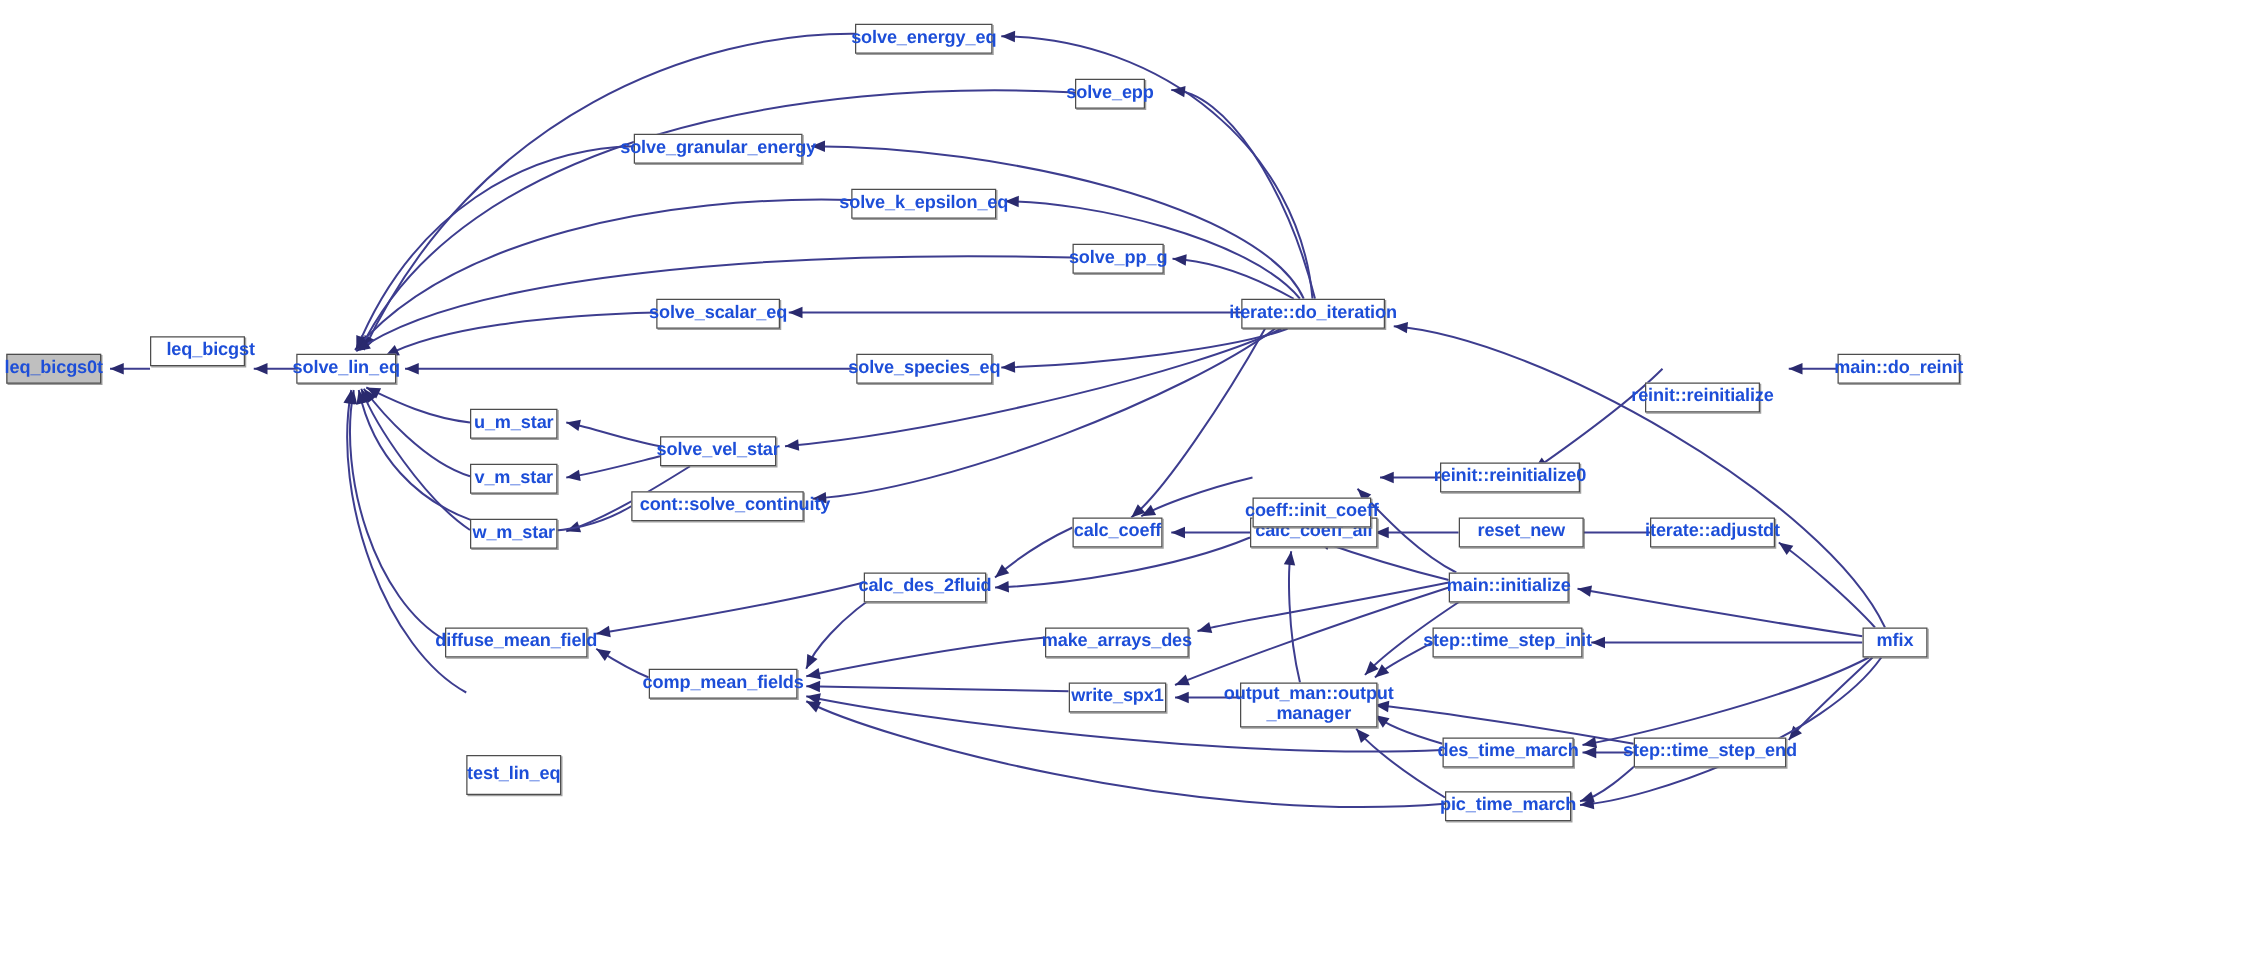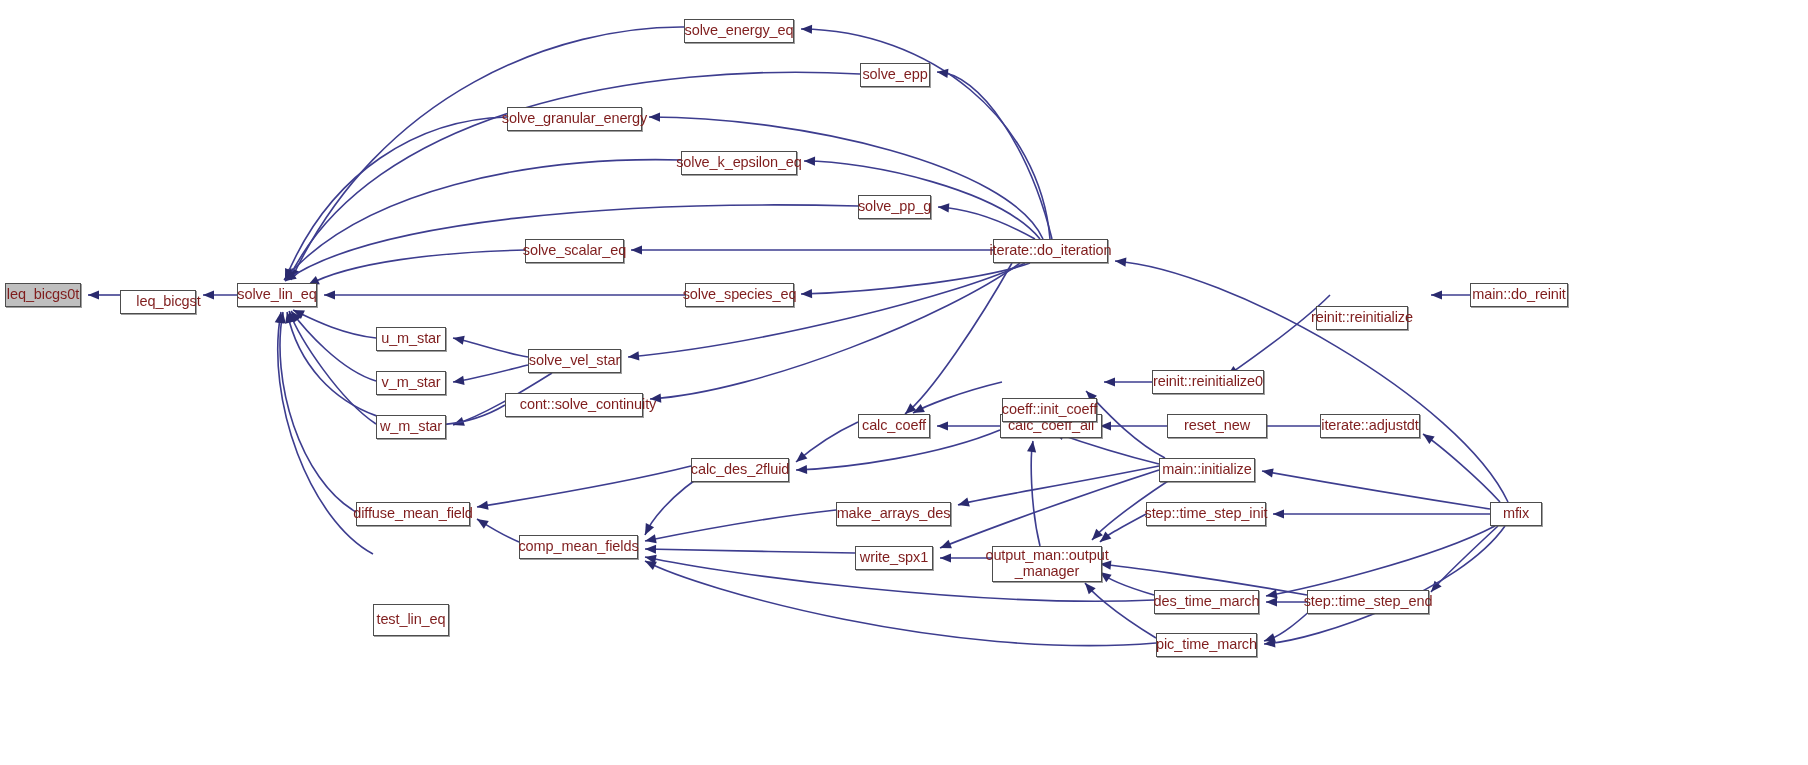--- a/index.html
+++ b/index.html
@@ -30,30 +30,31 @@
   }
   .arrow-head {
     fill: #2a2a6e;
     stroke: none;
   }
   .node {
     position: absolute;
     box-sizing: border-box;
     border: 1px solid #4d4d4d;
     background: #ffffff;
-    color: #7f1d1d;
+    color: #1d4ed8;
     font-size: 14.5px;
     line-height: 1.08;
     display: flex;
     align-items: center;
     justify-content: center;
     text-align: center;
     white-space: pre-line;
     letter-spacing: -0.1px;
     box-shadow: 1px 1px 0 rgba(80,80,80,0.55);
+    font-weight: bold;
   }
   .node.highlight {
     background: #bfbfbf;
   }
 </style>
 </head>
 <body>
 
 <div id="graph-root">
   <svg id="edge-layer" viewBox="0 0 1808 765" preserveAspectRatio="none">
@@ -180,24 +181,24 @@
       <path class="edge-path" d="M1307,602 L1266,602" stroke="#3d3d8f"></path>
       <polygon class="arrow-head" fill="#2a2a6e" points="1266,602 1277,597.4 1277,606.6"></polygon>
       <path class="edge-path" d="M1320,602 C1300,620 1280,638 1264,641" stroke="#3d3d8f"></path>
       <polygon class="arrow-head" fill="#2a2a6e" points="1264,641 1273.035584640884,633.2206548991949 1275.8836697717172,641.9687067444645"></polygon>
       <path class="edge-path" d="M1330,295 C1300,325 1250,360 1227,376" stroke="#3d3d8f"></path>
       <polygon class="arrow-head" fill="#2a2a6e" points="1227,376 1233.3877816816391,365.93241611965834 1238.6530360986596,373.47675810051055"></polygon>
       <path class="edge-path" d="M1470,295 L1431,295" stroke="#3d3d8f"></path>
       <polygon class="arrow-head" fill="#2a2a6e" points="1431,295 1442,290.4 1442,299.6"></polygon>
     </svg>
 <div class="node highlight" title="leq_bicgs0t" style="left: 5px; top: 283px; width: 76px; height: 24px; border-color: rgb(77, 77, 77); background: rgb(191, 191, 191);"><span>leq_bicgs0t</span></div>
-    <div class="node" title="leq_bicgst" style="left: 120px; top: 290px; width: 76px; height: 24px; border-color: rgb(77, 77, 77); background: rgb(255, 255, 255); padding-left: 21px;"><span>leq_bicgst</span></div>
+    <div class="node" title="leq_bicgst" style="left: 120px; top: 269px; width: 76px; height: 24px; border-color: rgb(77, 77, 77); background: rgb(255, 255, 255); padding-left: 21px;"><span>leq_bicgst</span></div>
     <div class="node" title="solve_lin_eq" style="left: 237px; top: 283px; width: 80px; height: 24px; border-color: rgb(77, 77, 77); background: rgb(255, 255, 255);"><span>solve_lin_eq</span></div>
     <div class="node" title="solve_energy_eq" style="left: 684px; top: 19px; width: 110px; height: 24px; border-color: rgb(77, 77, 77); background: rgb(255, 255, 255);"><span>solve_energy_eq</span></div>
-    <div class="node" title="solve_epp" style="left: 860px; top: 63px; width: 70px; height: 24px; border-color: rgb(77, 77, 77); background: rgb(255, 255, 255);"><span>solve_epp</span></div>
+    <div class="node" title="solve_epp" style="left: 860px; top: 63px; width: 56px; height: 24px; border-color: rgb(77, 77, 77); background: rgb(255, 255, 255);"><span>solve_epp</span></div>
     <div class="node" title="solve_granular_energy" style="left: 507px; top: 107px; width: 135px; height: 24px; border-color: rgb(77, 77, 77); background: rgb(255, 255, 255);"><span>solve_granular_energy</span></div>
     <div class="node" title="solve_k_epsilon_eq" style="left: 681px; top: 151px; width: 116px; height: 24px; border-color: rgb(77, 77, 77); background: rgb(255, 255, 255);"><span>solve_k_epsilon_eq</span></div>
     <div class="node" title="solve_pp_g" style="left: 858px; top: 195px; width: 73px; height: 24px; border-color: rgb(77, 77, 77); background: rgb(255, 255, 255);"><span>solve_pp_g</span></div>
     <div class="node" title="solve_scalar_eq" style="left: 525px; top: 239px; width: 99px; height: 24px; border-color: rgb(77, 77, 77); background: rgb(255, 255, 255);"><span>solve_scalar_eq</span></div>
     <div class="node" title="solve_species_eq" style="left: 685px; top: 283px; width: 109px; height: 24px; border-color: rgb(77, 77, 77); background: rgb(255, 255, 255);"><span>solve_species_eq</span></div>
     <div class="node" title="iterate::do_iteration" style="left: 993px; top: 239px; width: 115px; height: 24px; border-color: rgb(77, 77, 77); background: rgb(255, 255, 255);"><span>iterate::do_iteration</span></div>
     <div class="node" title="u_m_star" style="left: 376px; top: 327px; width: 70px; height: 24px; border-color: rgb(77, 77, 77); background: rgb(255, 255, 255);"><span>u_m_star</span></div>
     <div class="node" title="v_m_star" style="left: 376px; top: 371px; width: 70px; height: 24px; border-color: rgb(77, 77, 77); background: rgb(255, 255, 255);"><span>v_m_star</span></div>
     <div class="node" title="w_m_star" style="left: 376px; top: 415px; width: 70px; height: 24px; border-color: rgb(77, 77, 77); background: rgb(255, 255, 255);"><span>w_m_star</span></div>
     <div class="node" title="solve_vel_star" style="left: 528px; top: 349px; width: 93px; height: 24px; border-color: rgb(77, 77, 77); background: rgb(255, 255, 255);"><span>solve_vel_star</span></div>

